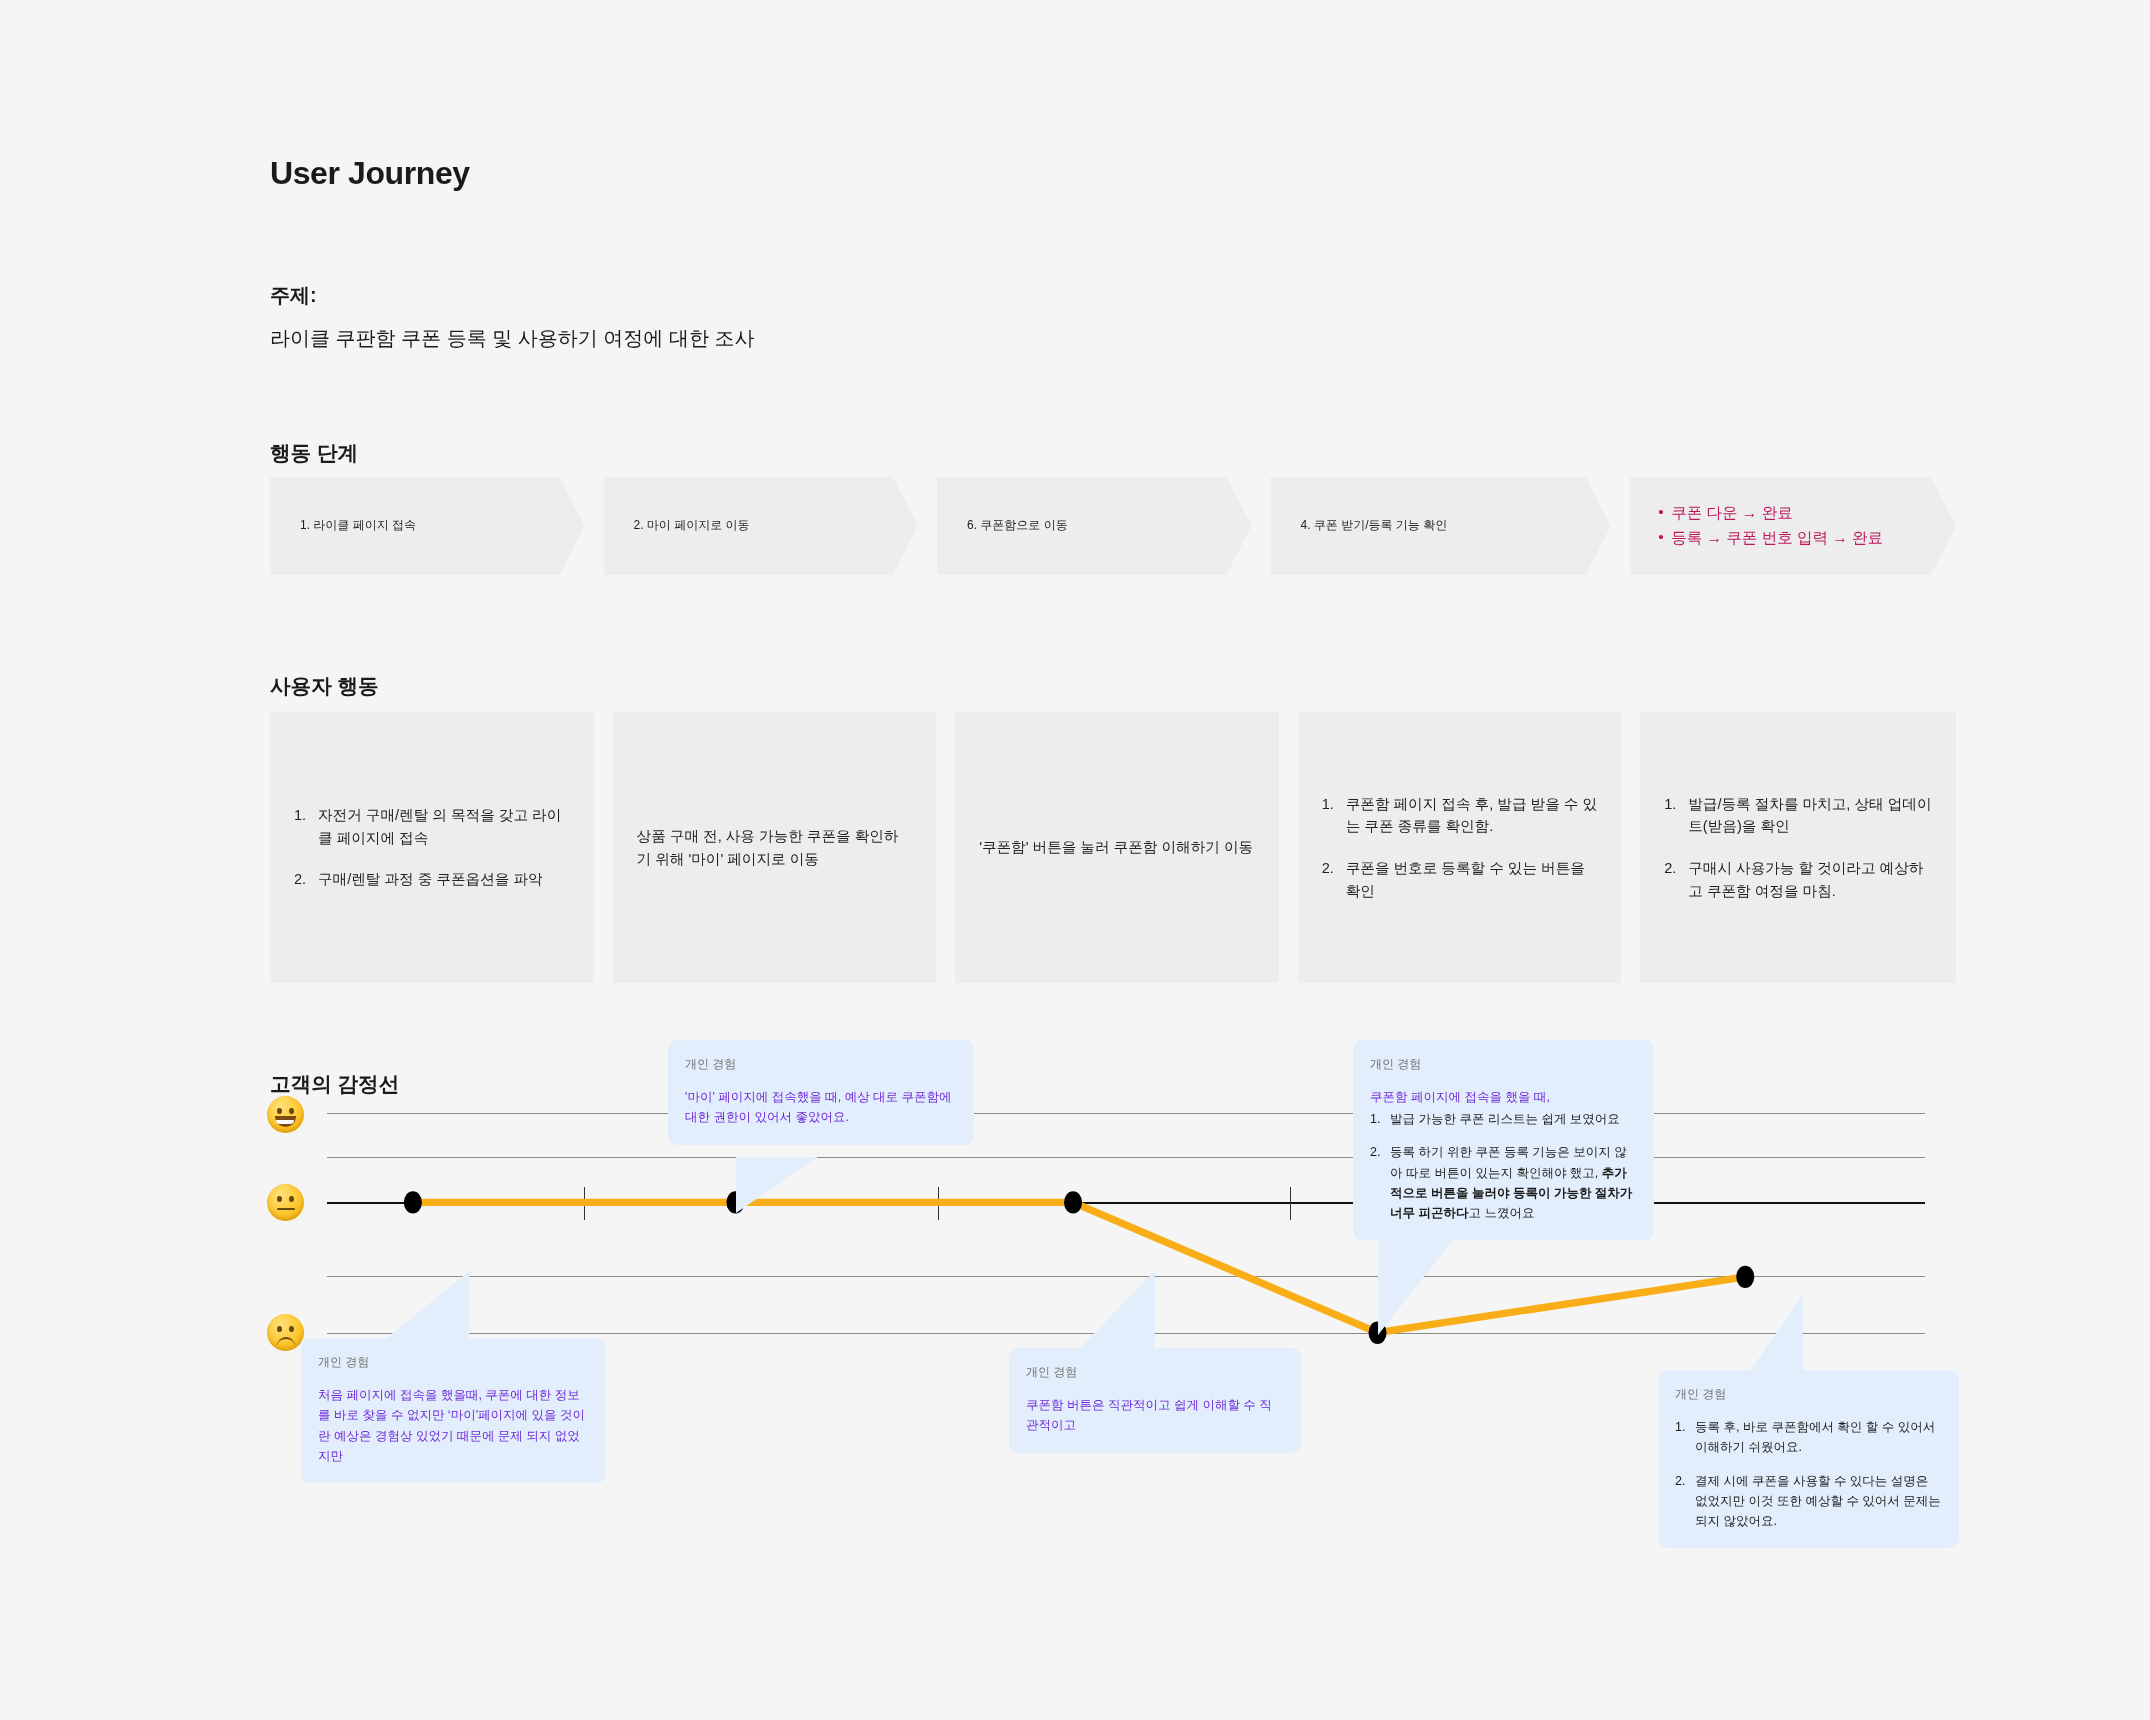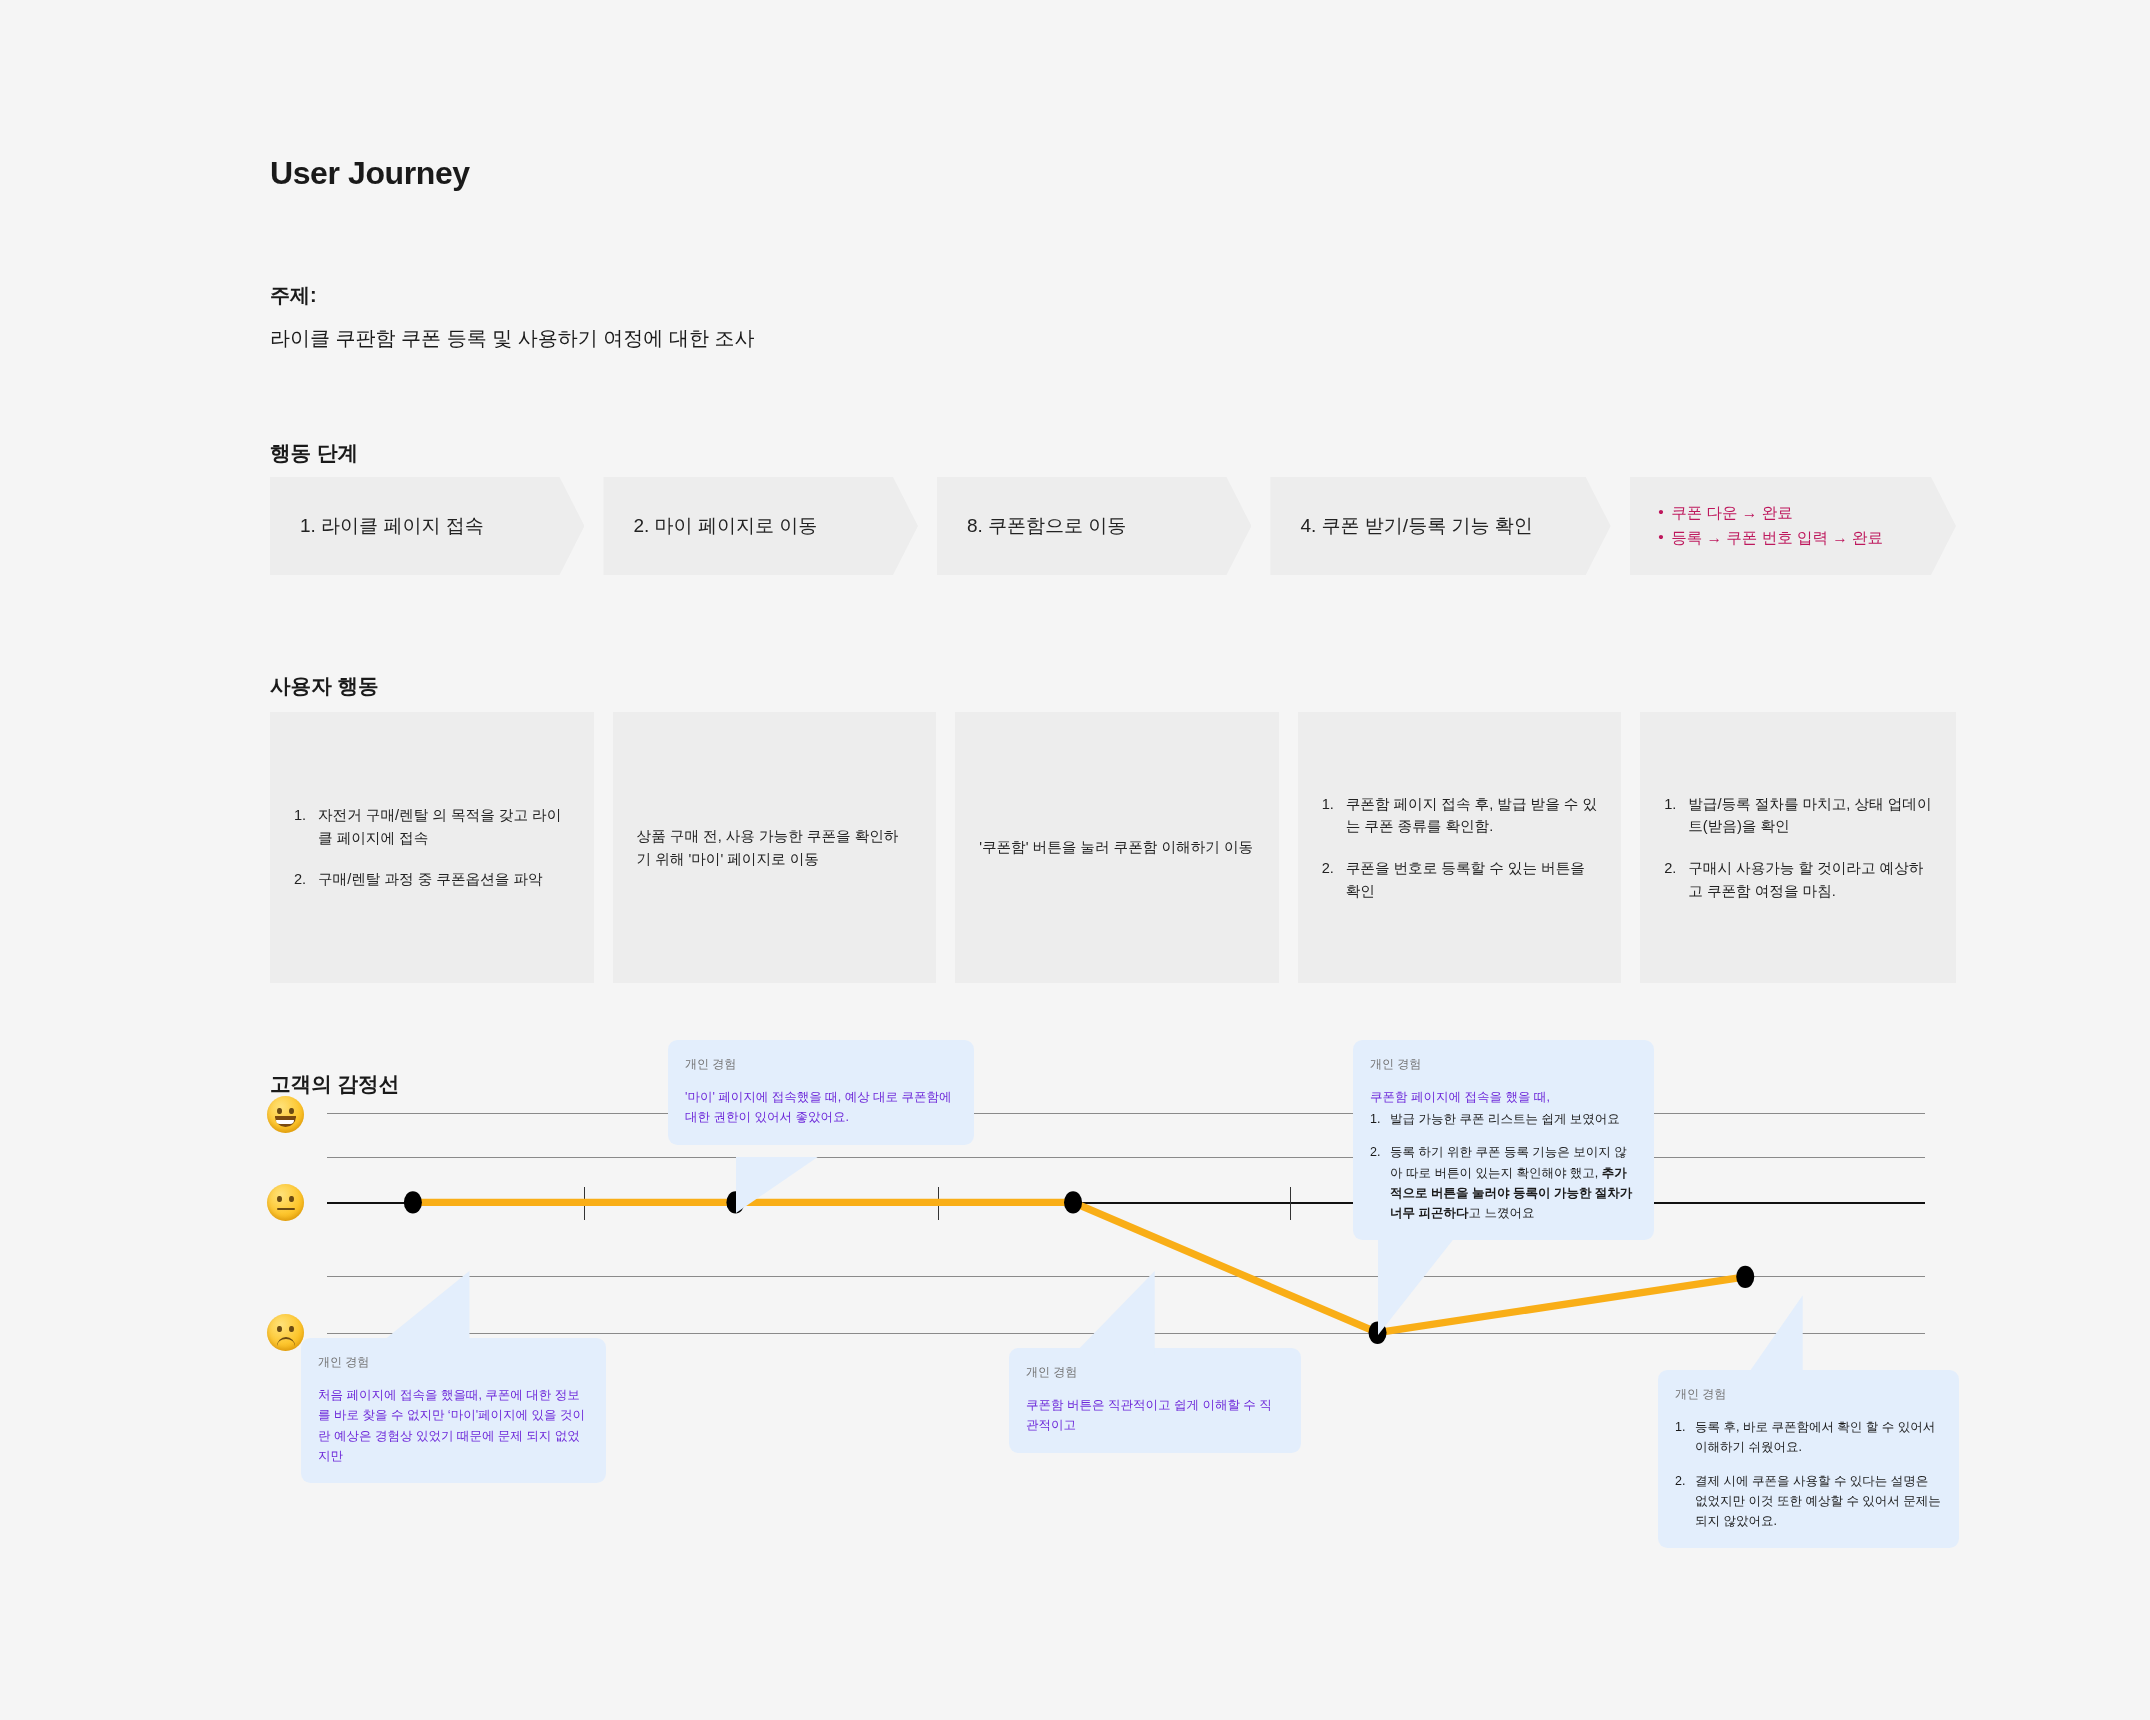--- a/index.html
+++ b/index.html
@@ -45,21 +45,21 @@
   .chev {
     position: relative;
     height: 98px;
     background: #ededed;
     display: flex; align-items: center;
     margin-right: 19px;
     clip-path: polygon(0 0, calc(100% - 25px) 0, 100% 50%, calc(100% - 25px) 100%, 0 100%);
   }
   .chev:last-child { margin-right: 0; }
   .chev-label {
-    font-size: 19px; color: #222; padding-left: 30px; padding-right: 34px;
+    font-size: 12px; color: #222; padding-left: 30px; padding-right: 34px;
     line-height: 1.45;
   }
   .chev-bullets {
     padding-left: 27px; padding-right: 34px;
     font-size: 15.5px; color: #be185d; line-height: 1.6;
   }
   .chev-bullets li { list-style: none; position: relative; padding-left: 14.6px; }
   .chev-bullets li::before {
     content: "•"; position: absolute; left: 1.7px; top: -0.9px;
   }
@@ -175,21 +175,21 @@
   <div class="section-heading" id="h-emotion">고객의 감정선</div>
 
   <div class="steps-row">
     <div class="chev" style="width:318px">
       <div class="chev-label">1. 라이클 페이지 접속</div>
     </div>
     <div class="chev" style="width:318px">
       <div class="chev-label">2. 마이 페이지로 이동</div>
     </div>
     <div class="chev" style="width:318px">
-      <div class="chev-label">8. 쿠폰함으로 이동</div>
+      <div class="chev-label">6. 쿠폰함으로 이동</div>
     </div>
     <div class="chev" style="width:344px">
       <div class="chev-label">4. 쿠폰 받기/등록 기능 확인</div>
     </div>
     <div class="chev" style="width:330px">
       <ul class="chev-bullets">
         <li>쿠폰 다운 → 완료</li>
         <li>등록 → 쿠폰 번호 입력 → 완료</li>
       </ul>
     </div>

